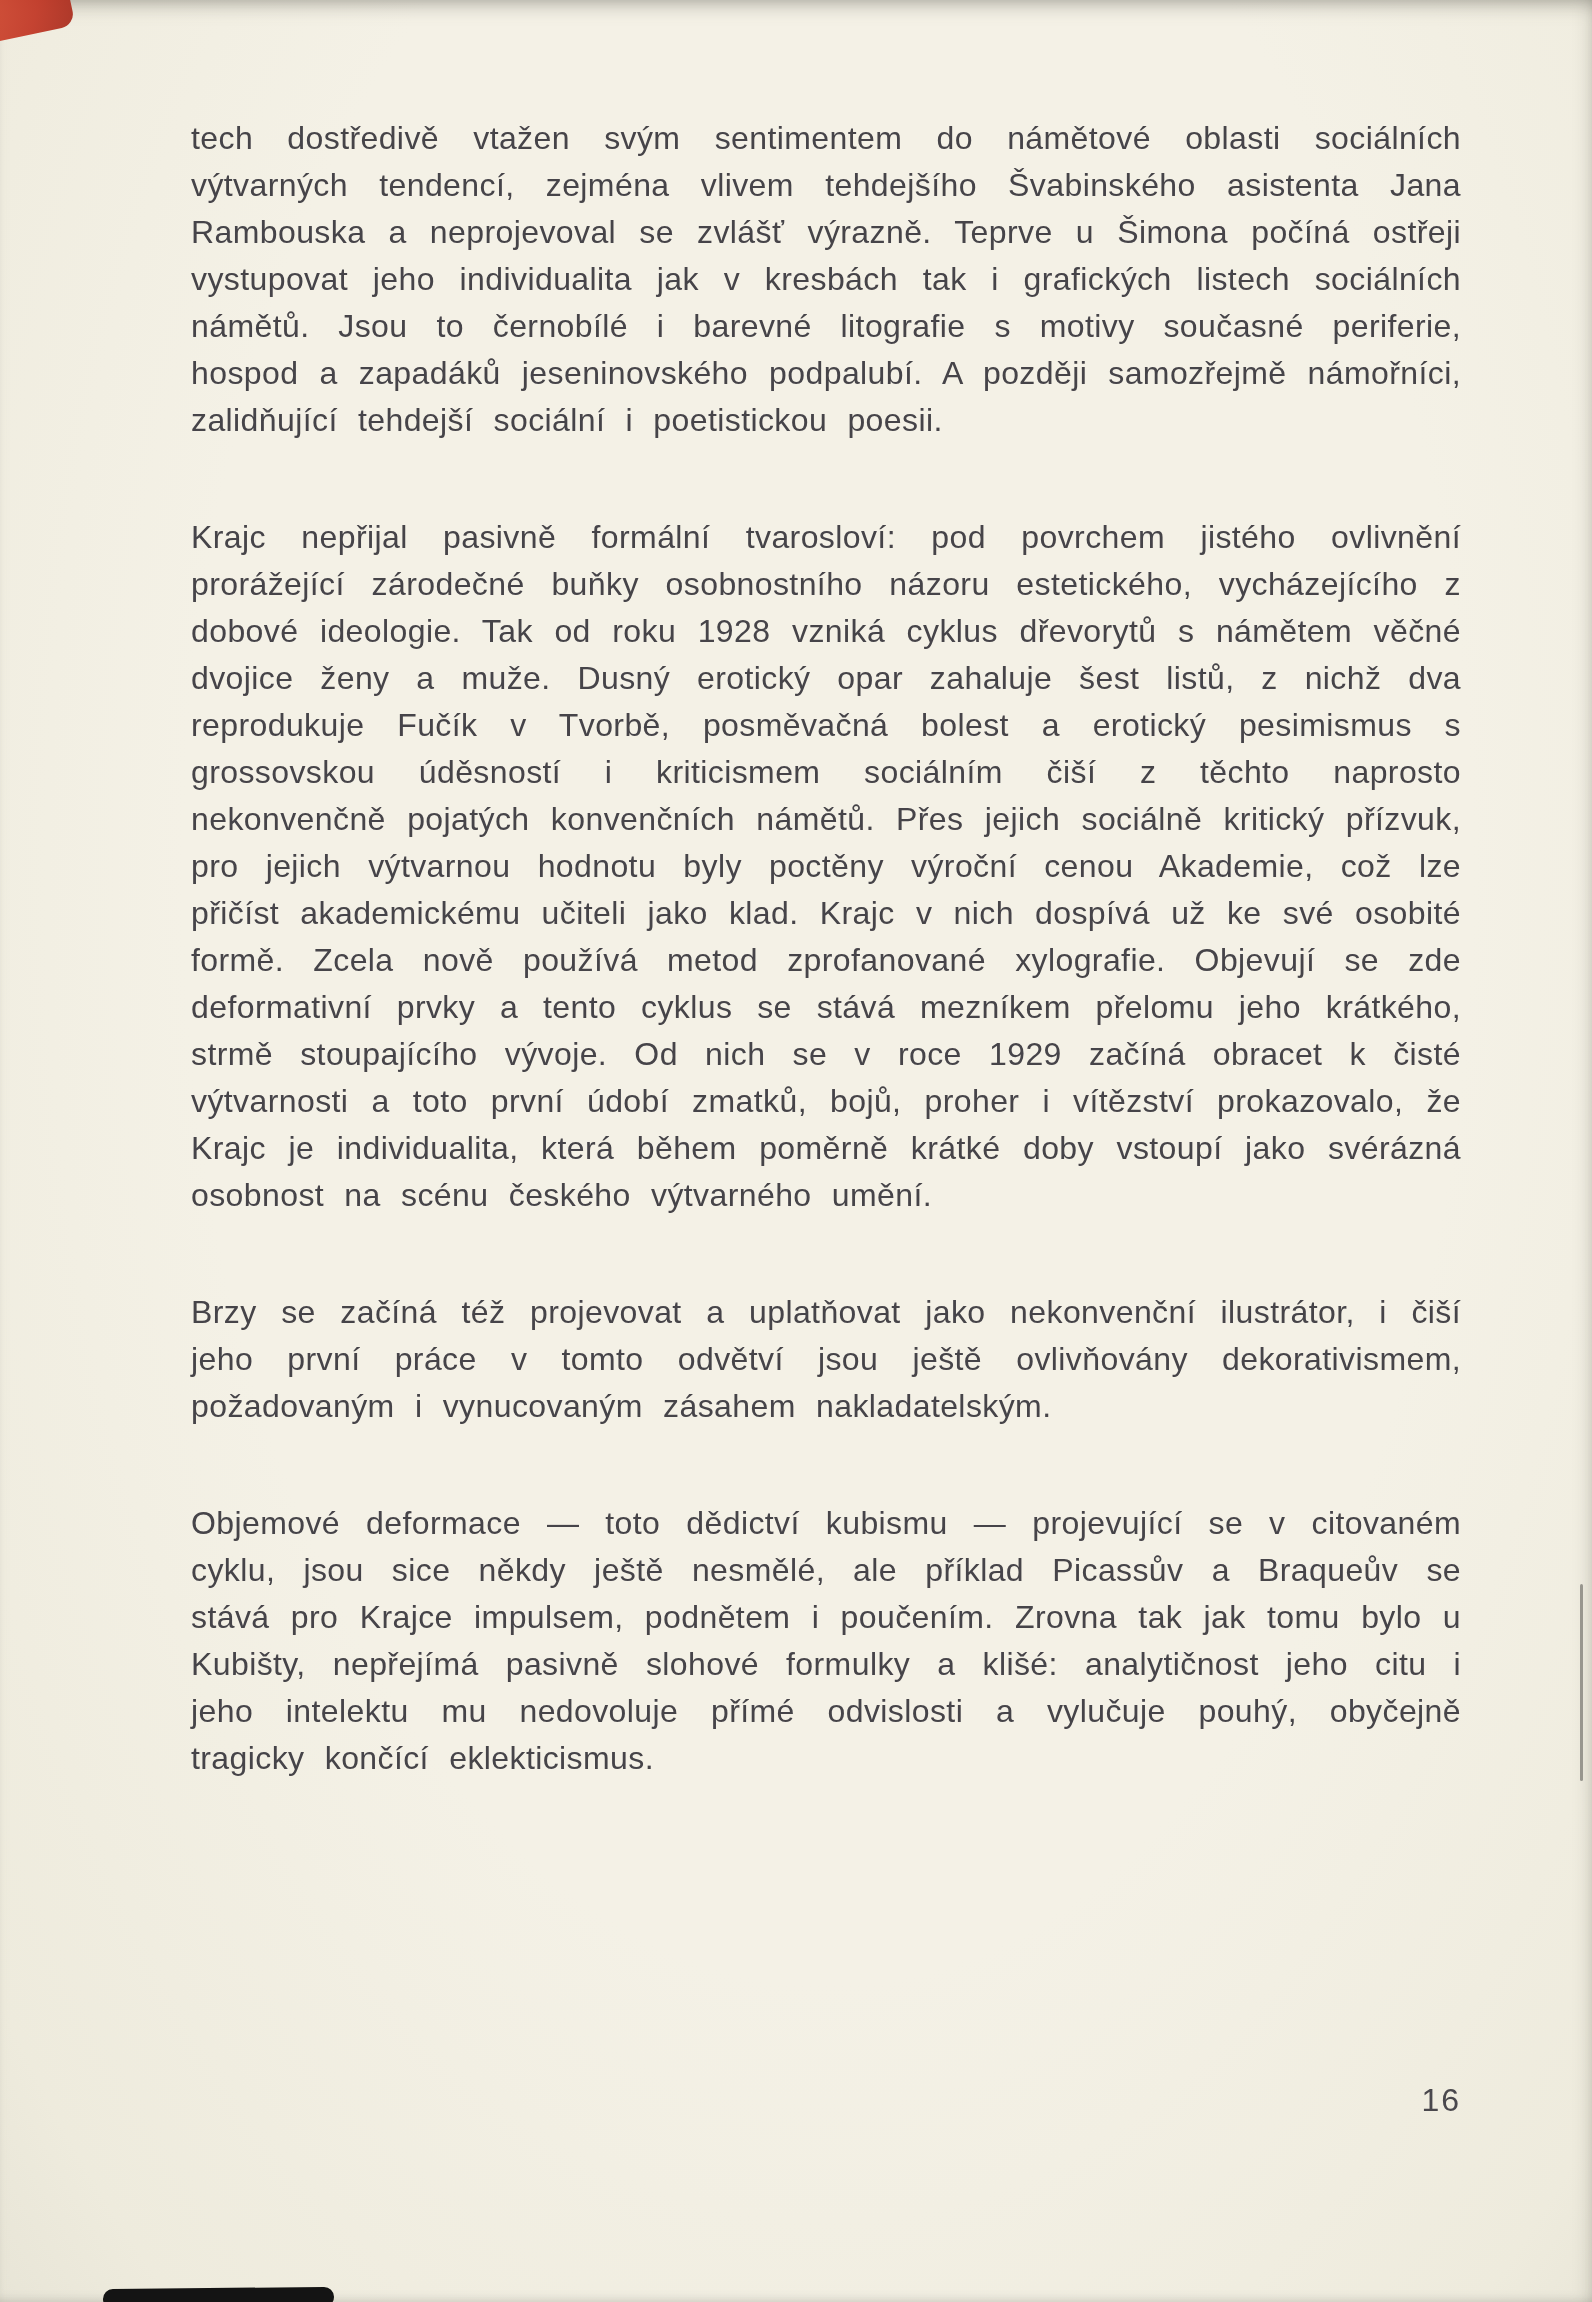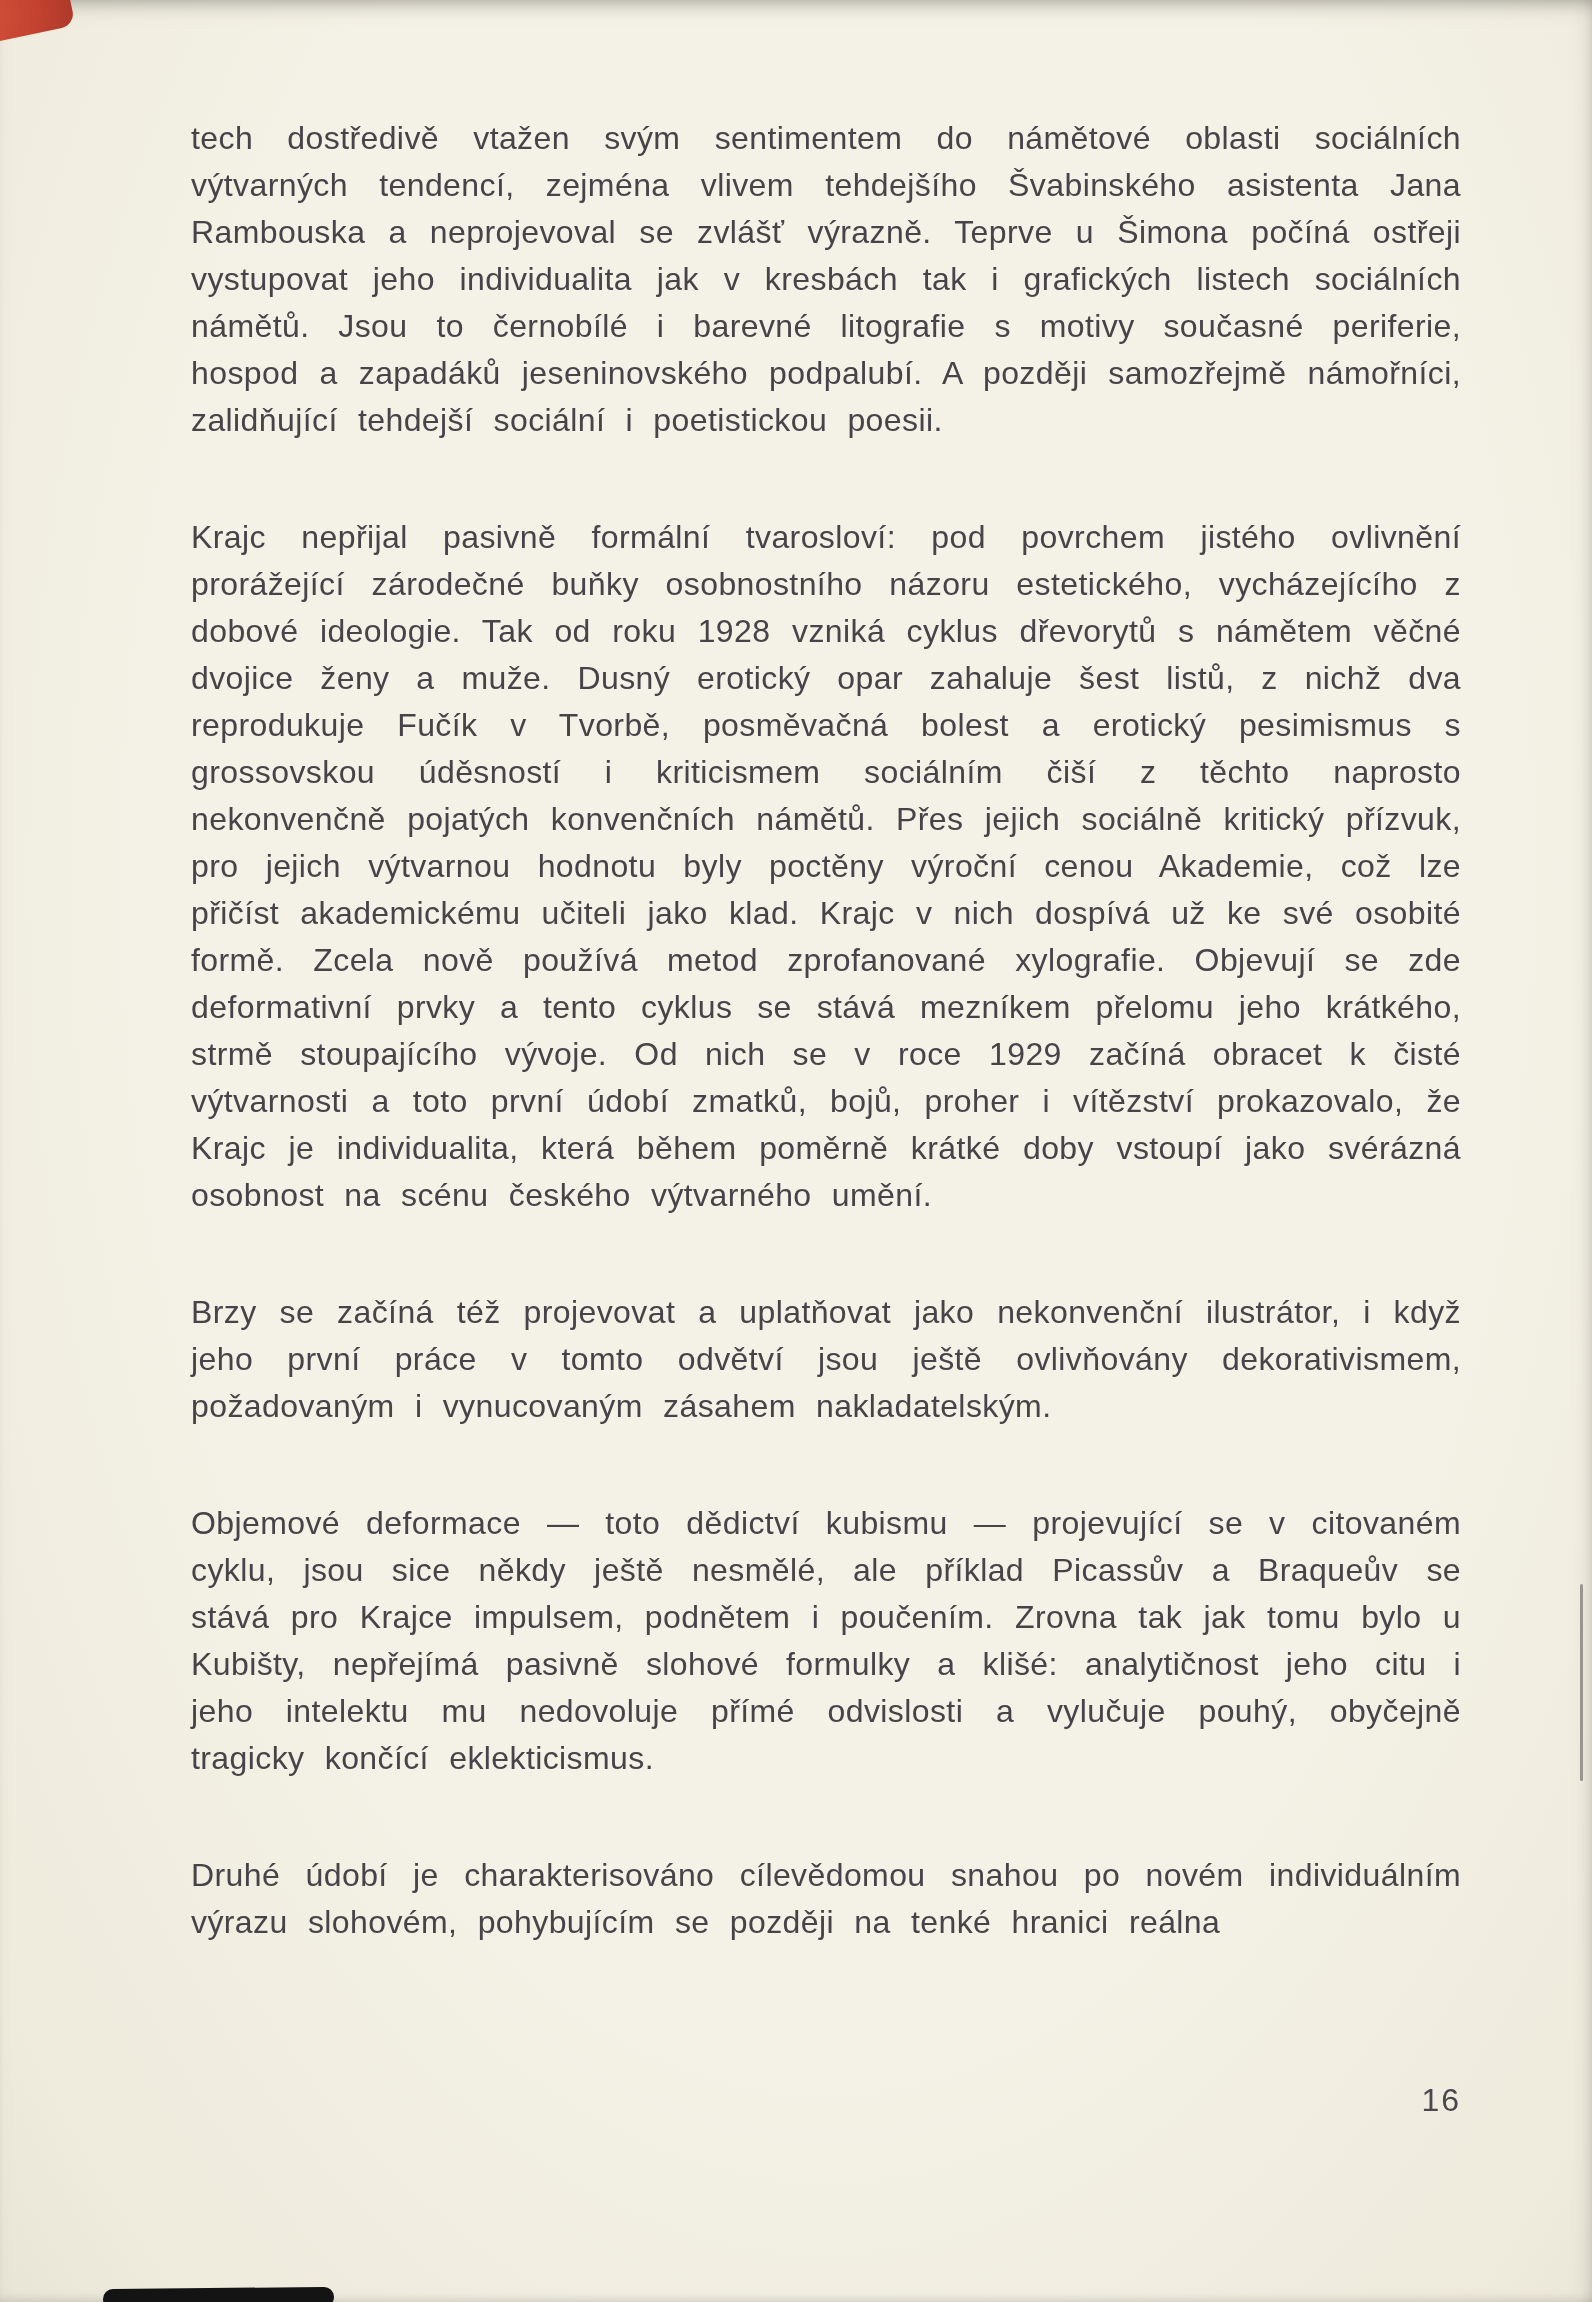--- a/index.html
+++ b/index.html
@@ -88,23 +88,22 @@
 </head>
 <body>
 
 <div class="page">
 
   <div class="corner-mark"></div>
 
   <main class="text-block">
     <p>tech dostředivě vtažen svým sentimentem do námětové oblasti sociálních výtvarných tendencí, zejména vlivem tehdejšího Švabinského asistenta Jana Rambouska a neprojevoval se zvlášť výrazně. Teprve u Šimona počíná ostřeji vystupovat jeho individualita jak v kresbách tak i grafických listech sociálních námětů. Jsou to černobílé i barevné litografie s motivy současné periferie, hospod a zapadáků jeseninovského podpalubí. A později samozřejmě námořníci, zalidňující tehdejší sociální i poetistickou poesii.</p>
     <p>Krajc nepřijal pasivně formální tvarosloví: pod povrchem jistého ovlivnění prorážející zárodečné buňky osobnostního názoru estetického, vycházejícího z dobové ideologie. Tak od roku 1928 vzniká cyklus dřevorytů s námětem věčné dvojice ženy a muže. Dusný erotický opar zahaluje šest listů, z nichž dva reprodukuje Fučík v Tvorbě, posměvačná bolest a erotický pesimismus s grossovskou úděsností i kriticismem sociálním čiší z těchto naprosto nekonvenčně pojatých konvenčních námětů. Přes jejich sociálně kritický přízvuk, pro jejich výtvarnou hodnotu byly poctěny výroční cenou Akademie, což lze přičíst akademickému učiteli jako klad. Krajc v nich dospívá už ke své osobité formě. Zcela nově používá metod zprofanované xylografie. Objevují se zde deformativní prvky a tento cyklus se stává mezníkem přelomu jeho krátkého, strmě stoupajícího vývoje. Od nich se v roce 1929 začíná obracet k čisté výtvarnosti a toto první údobí zmatků, bojů, proher i vítězství prokazovalo, že Krajc je individualita, která během poměrně krátké doby vstoupí jako svérázná osobnost na scénu českého výtvarného umění.</p>
-    <p>Brzy se začíná též projevovat a uplatňovat jako nekonvenční ilustrátor, i když jeho první práce v tomto odvětví jsou ještě ovlivňovány dekorativismem, požadovaným i vynucovaným zásahem nakladatelským.</p>
+    <p>Brzy se začíná též projevovat a uplatňovat jako nekonvenční ilustrátor, i čiší jeho první práce v tomto odvětví jsou ještě ovlivňovány dekorativismem, požadovaným i vynucovaným zásahem nakladatelským.</p>
     <p>Objemové deformace — toto dědictví kubismu — projevující se v citovaném cyklu, jsou sice někdy ještě nesmělé, ale příklad Picassův a Braqueův se stává pro Krajce impulsem, podnětem i poučením. Zrovna tak jak tomu bylo u Kubišty, nepřejímá pasivně slohové formulky a klišé: analytičnost jeho citu i jeho intelektu mu nedovoluje přímé odvislosti a vylučuje pouhý, obyčejně tragicky končící eklekticismus.</p>
-    <p>Druhé údobí je charakterisováno cílevědomou snahou po novém individuálním výrazu slohovém, pohybujícím se později na tenké hranici reálna</p>
   </main>
 
   <div class="page-number">16</div>
 
   <div class="edge-line"></div>
   <div class="bottom-mark"></div>
 
 </div>
 
 

